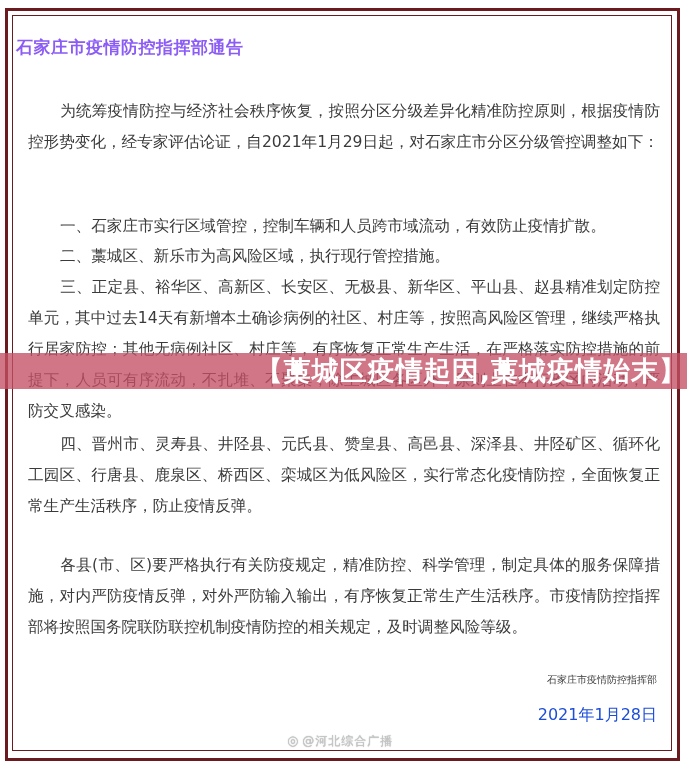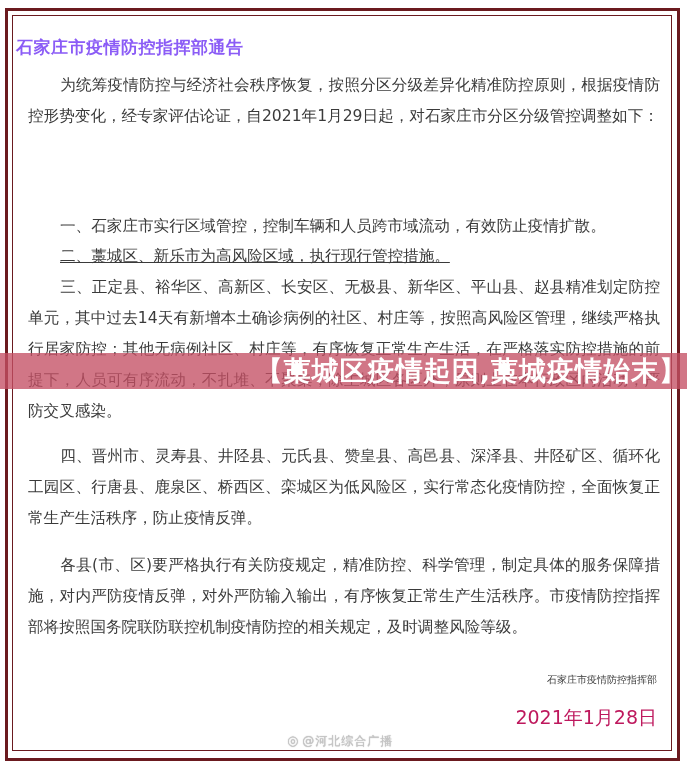--- a/index.html
+++ b/index.html
@@ -7,28 +7,28 @@
          font-family: "DejaVu Sans", "Liberation Sans", sans-serif; color: #333333; }
   .outer-border { position: absolute; left: 5px; top: 8px; width: 669px; height: 747px;
                   border: 3px solid #6b1a1f; box-sizing: content-box; }
   .inner-border { position: absolute; left: 12px; top: 15px; width: 660px; height: 736px;
                   border: 1px solid #6b1a1f; box-sizing: border-box; }
   .doc-title { position: absolute; left: 0; width: 687px; top: 36px; text-align: left;
                font-size: 17px; font-weight: bold; color: #8b5cf6; letter-spacing: 0.5px; padding-left: 16px; }
   .para { position: absolute; left: 28px; width: 632px; font-size: 15.6px; line-height: 31px;
           color: #3a3a3a; text-align: justify; }
   .para .indent { display: inline-block; width: 32px; }
-  .p0 { top: 70px; }
+  .p0 { top: 96px; }
   .p1 { top: 179px; margin-top: 32px; }
-  .p2 { top: 241px; text-decoration: underline; }
+  .p2 { top: 241px; }
   .p3 { top: 272px; }
-  .p4 { top: 441px; }
+  .p4 { top: 429px; }
   .p5 { top: 514px; margin-top: 36px; }
   .signature { position: absolute; right: 30px; top: 673px; font-size: 10px; color: #3a3a3a; }
-  .date { position: absolute; right: 30px; top: 705px; font-size: 19px; color: #be185d; }
+  .date { position: absolute; right: 30px; top: 705px; font-size: 16px; color: #1d4ed8; }
   .watermark { position: absolute; left: 287px; top: 733px; font-size: 12px; color: #c8c8c8;
                letter-spacing: 1px; text-shadow: 0 0 1px #999; }
   .watermark .wb { font-size: 13px; margin-right: 3px; }
   .banner { position: absolute; left: 0; top: 353px; width: 687px; height: 36px;
             background: rgba(196, 80, 100, 0.78); display: flex; align-items: center;
             justify-content: flex-end; }
   .banner-text { color: #ffffff; font-size: 27px; font-weight: bold; letter-spacing: 1px;
                  font-family: "DejaVu Sans", sans-serif; }
 </style>
 </head>

